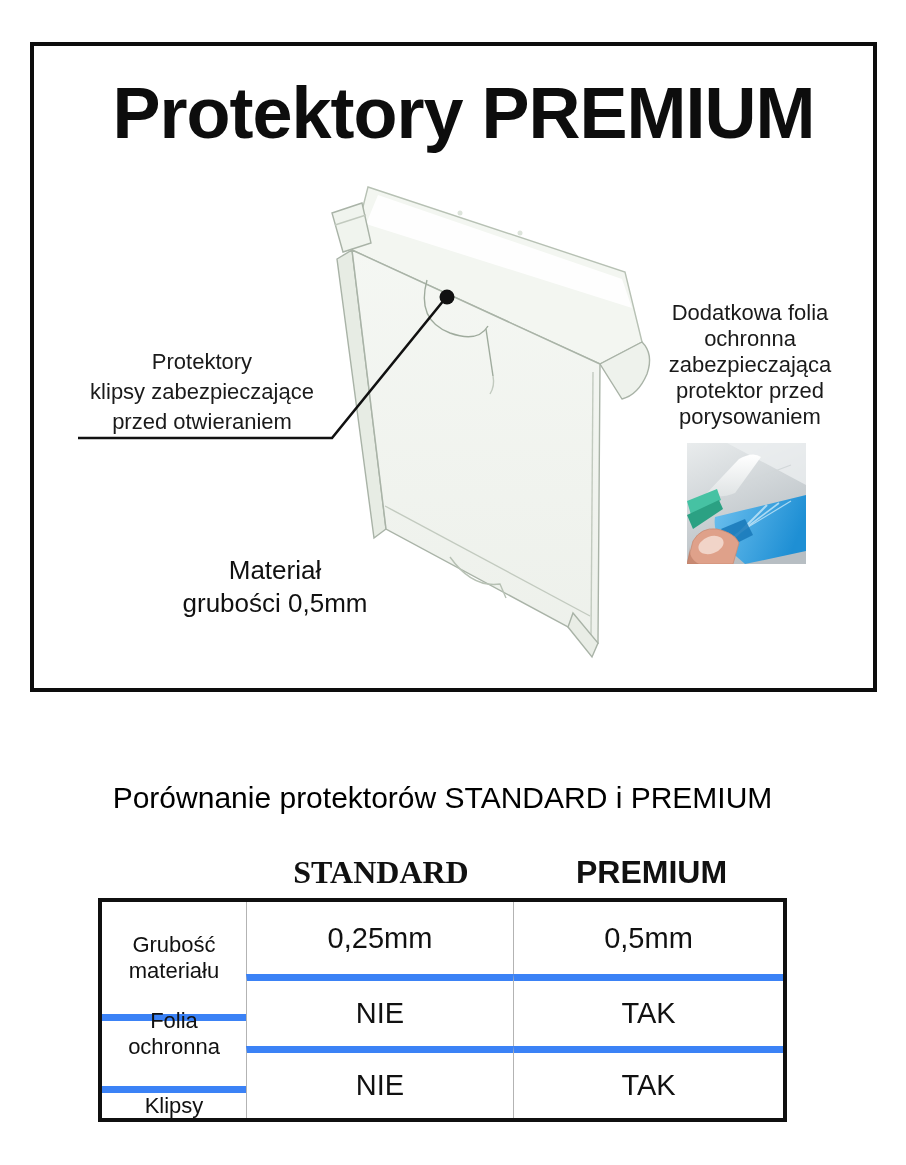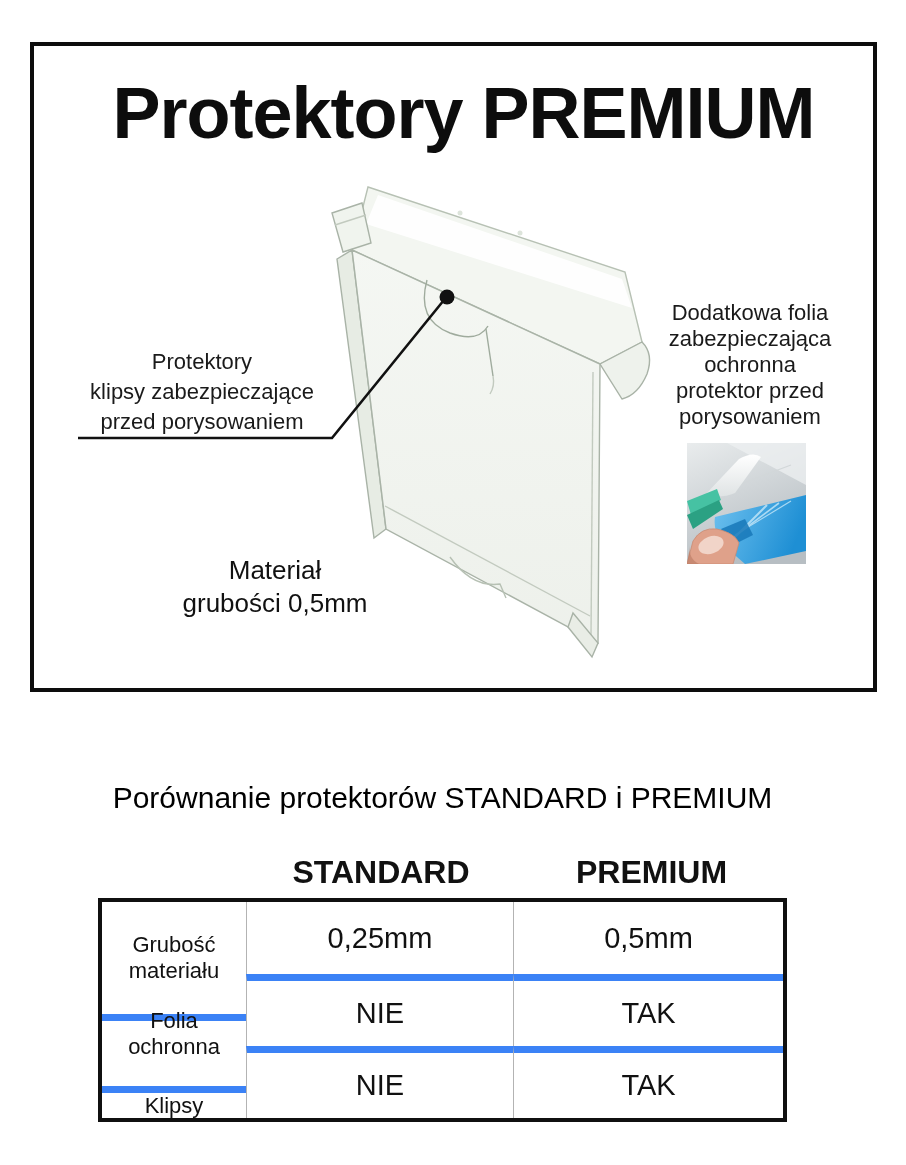--- a/index.html
+++ b/index.html
@@ -23,21 +23,21 @@
   .material .mat-b { font-weight:400; }
 
   .photo { position:absolute; left:653px; top:397px; width:119px; height:121px; }
 
   
   .cmp-heading { position:absolute; left:98px; top:781px; width:689px; text-align:center;
                  font-size:30px; color:#000000; }
   .cmp-headers { position:absolute; left:98px; top:852px; width:689px; height:40px; display:flex; }
   .cmp-headers .spacer { width:148px; }
   .cmp-headers .colh   { font-size:32px; font-weight:700; text-align:center; line-height:40px; }
-  .cmp-headers .colh.std  { width:270px; }
+  .cmp-headers .colh.std  { width:270px;font-family:Liberation Serif, serif; }
   .cmp-headers .colh.prem { width:271px; }
 
   .cmp-table { position:absolute; left:98px; top:898px; width:689px; height:224px;
                border:4px solid #101010; background:#fff;
                display:grid; grid-template-columns:144px 267px 270px; grid-auto-rows:72px; }
   .c { display:flex; align-items:center; justify-content:center; text-align:center; }
   .c.lbl  { font-size:22px; line-height:26px; padding:0 14px;margin-top:40px; }
   .c.val  { font-size:29px; }
   .c.prem { font-weight:400; }
   .c.vline { border-left:1px solid #b3b3b3; }
@@ -95,27 +95,27 @@
 
       <g>
         <path d="M48,396 L302,396 L414,258" stroke="#111111" stroke-width="2.6" fill="none"></path>
         <circle cx="417" cy="255" r="7.5" fill="#111111"></circle>
       </g>
     </svg>
 
     <div class="callout left">
       <div>Protektory</div>
       <div>klipsy zabezpieczające</div>
-      <div>przed porysowaniem</div>
+      <div>przed otwieraniem</div>
     </div>
 
     <div class="callout right">
       <div>Dodatkowa folia</div>
+      <div>ochronna</div>
       <div>zabezpieczająca</div>
-      <div>ochronna</div>
       <div>protektor przed</div>
       <div>porysowaniem</div>
     </div>
 
     <div class="material">
       <div class="mat-b">Materiał</div>
       <div>grubości 0,5mm</div>
     </div>
 
     <svg class="photo" viewBox="0 0 119 121" xmlns="http://www.w3.org/2000/svg">

